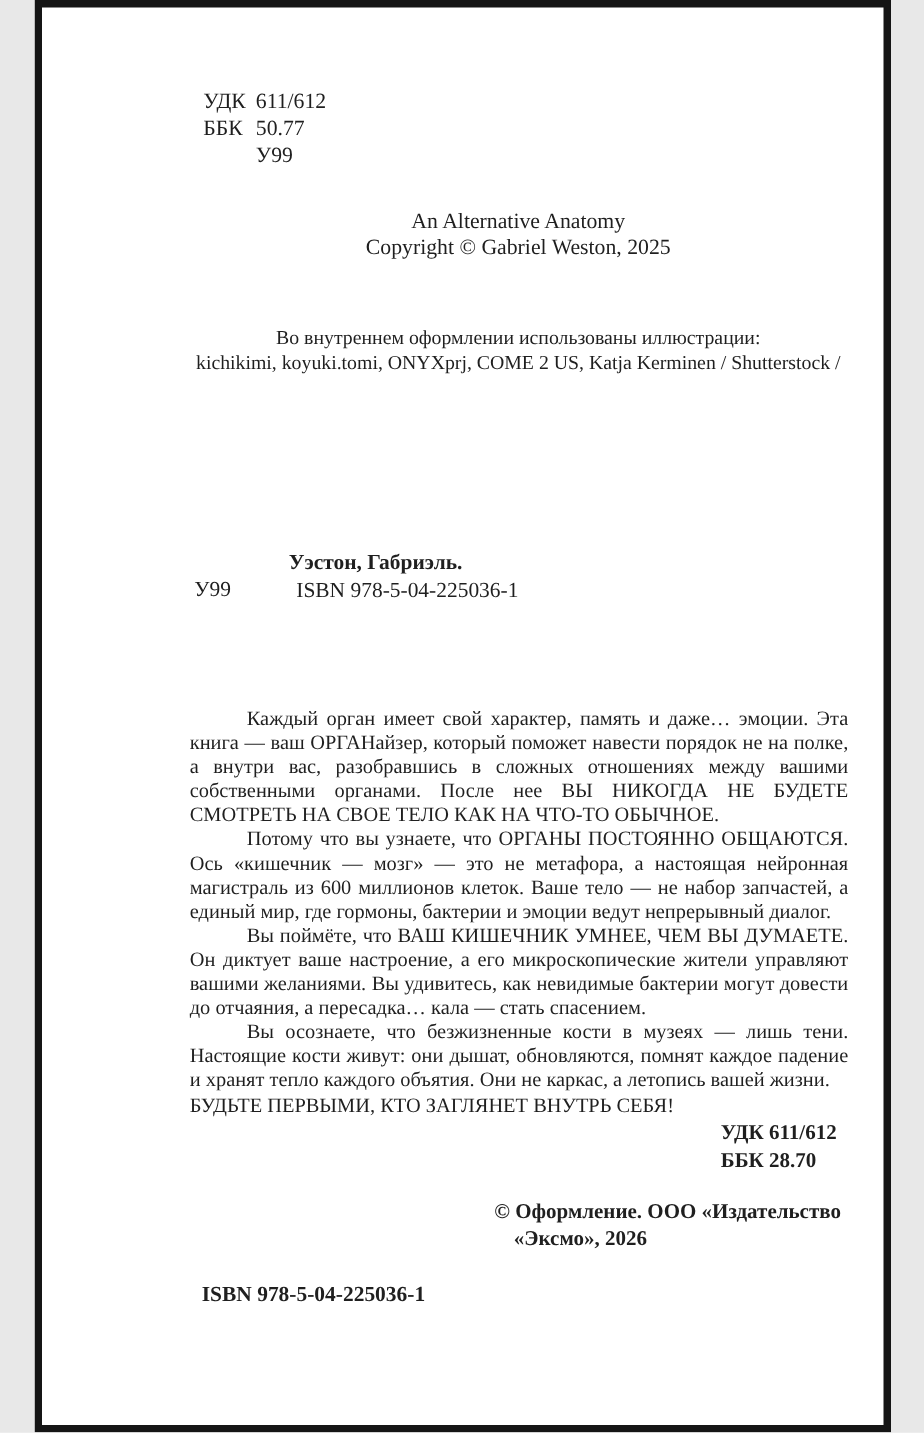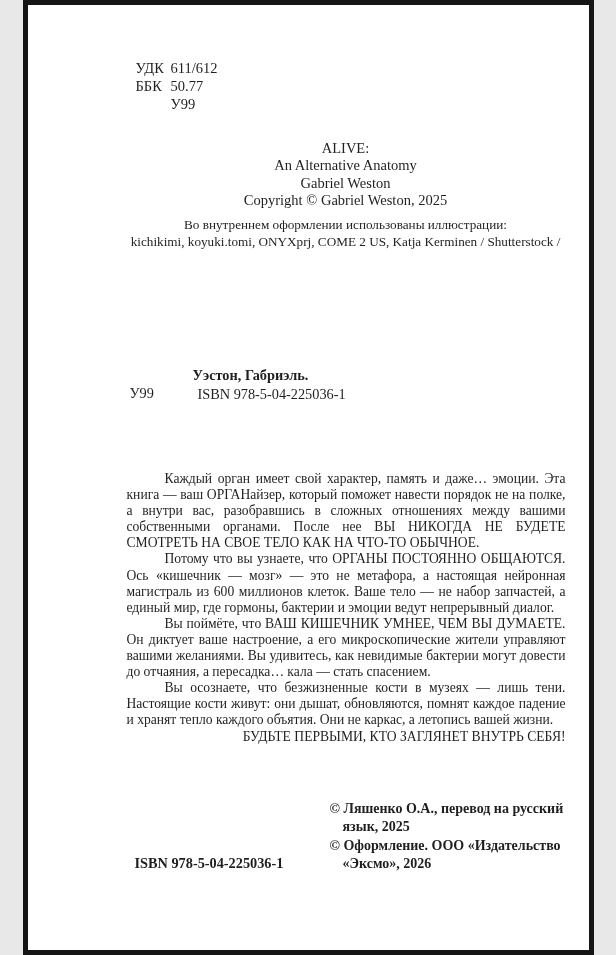--- a/index.html
+++ b/index.html
@@ -39,21 +39,21 @@
   .catalog{position:absolute;left:152px;top:366px;width:391px;font-size:14.3px;line-height:18px;}
   .catalog .author{font-weight:bold;margin-left:18px;}
   .catalog .desc{text-align:justify;text-indent:20px;}
   .catalog .isbn-mid{margin-top:1px;padding-left:23px;}
   
   .annotation{
     position:absolute;left:104px;top:471px;width:439px;
     font-size:13.6px;line-height:16.1px;
   }
   .annotation p{margin:0;text-align:justify;text-indent:38px;}
-  .annotation p.centered{text-align:right;text-indent:0;}
+  .annotation p.centered{text-align:left;text-indent:0;}
   
   .udk-bottom{position:absolute;left:458px;top:747px;font-size:14px;line-height:18.5px;font-weight:bold;}
   
   .copyright{position:absolute;left:307px;top:800px;width:252px;font-size:14px;line-height:18.4px;font-weight:bold;}
   .copyright div{padding-left:13px;text-indent:-13px;}
   
   .isbn-bottom{position:absolute;left:112px;top:855px;font-size:14.3px;font-weight:bold;}
 </style>
 </head>
 <body>
@@ -70,23 +70,21 @@
       <span class="lbl">ББК</span>
       <span class="val">50.77</span>
     </div>
     <div class="row">
       <span class="lbl"></span>
       <span class="val">У99</span>
     </div>
   </div>
 
   <div class="title-block">
-    <div>ALIVE:</div>
     <div>An Alternative Anatomy</div>
-    <div>Gabriel Weston</div>
     <div>Copyright © Gabriel Weston, 2025</div>
   </div>
 
   <div class="credits-block">
     <div>Во внутреннем оформлении использованы иллюстрации:</div>
     <div>kichikimi, koyuki.tomi, ONYXprj, COME 2 US, Katja Kerminen / Shutterstock /</div>
   </div>
 
   <div class="author-sign">У99</div>
 
@@ -96,20 +94,23 @@
   </div>
 
   <div class="annotation">
     <p>Каждый орган имеет свой характер, память и даже… эмоции. Эта книга — ваш ОРГАНайзер, который поможет навести порядок не на полке, а внутри вас, разобравшись в сложных отношениях между вашими собственными органами. После нее ВЫ НИКОГДА НЕ БУДЕТЕ СМОТРЕТЬ НА СВОЕ ТЕЛО КАК НА ЧТО-ТО ОБЫЧНОЕ.</p>
     <p>Потому что вы узнаете, что ОРГАНЫ ПОСТОЯННО ОБЩАЮТСЯ. Ось «кишечник — мозг» — это не метафора, а настоящая нейронная магистраль из 600 миллионов клеток. Ваше тело — не набор запчастей, а единый мир, где гормоны, бактерии и эмоции ведут непрерывный диалог.</p>
     <p>Вы поймёте, что ВАШ КИШЕЧНИК УМНЕЕ, ЧЕМ ВЫ ДУМАЕТЕ. Он диктует ваше настроение, а его микроскопические жители управляют вашими желаниями. Вы удивитесь, как невидимые бактерии могут довести до отчаяния, а пересадка… кала — стать спасением.</p>
     <p>Вы осознаете, что безжизненные кости в музеях — лишь тени. Настоящие кости живут: они дышат, обновляются, помнят каждое падение и хранят тепло каждого объятия. Они не каркас, а летопись вашей жизни.</p>
     <p class="centered">БУДЬТЕ ПЕРВЫМИ, КТО ЗАГЛЯНЕТ ВНУТРЬ СЕБЯ!</p>
   </div>
 
+  <div class="udk-bottom">
+    <div>УДК 611/612</div>
+    <div>ББК 28.70</div>
+  </div>
 
   <div class="copyright">
-    <div>© Ляшенко О.А., перевод на русский язык, 2025</div>
     <div>© Оформление. ООО «Издательство «Эксмо», 2026</div>
   </div>
 
   <div class="isbn-bottom">ISBN 978-5-04-225036-1</div>
 </div>
 
 </body></html>

